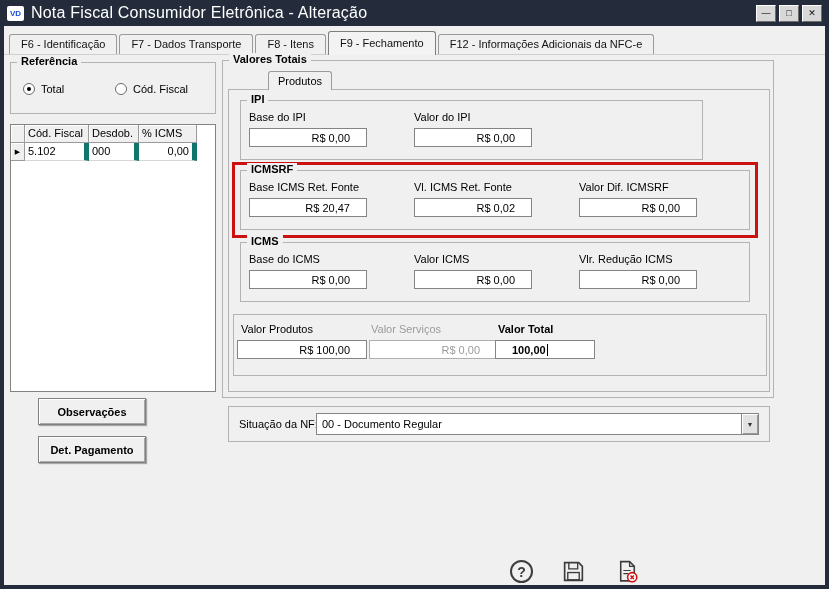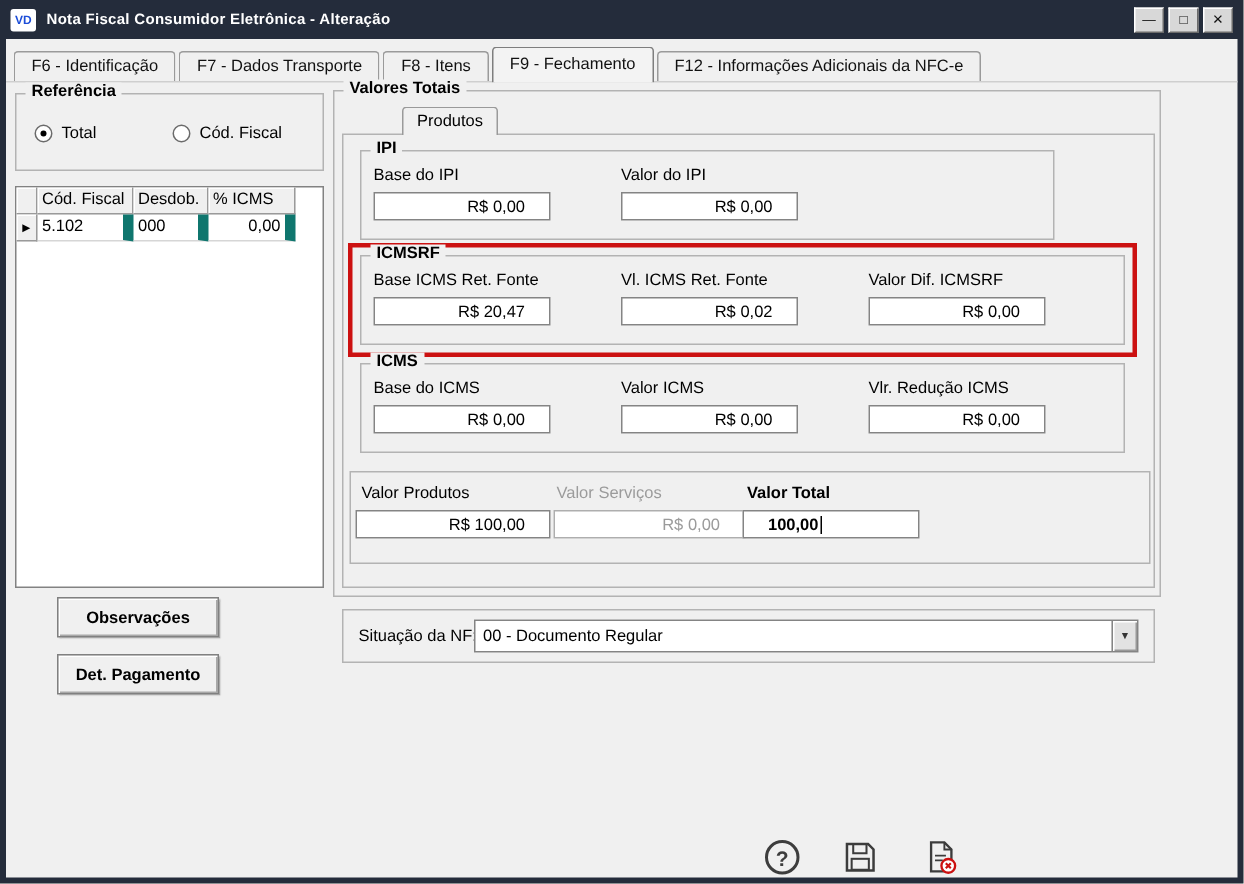--- a/index.html
+++ b/index.html
@@ -8,21 +8,21 @@
     position:relative; width:829px; height:589px;
     background:#242c3b; overflow:hidden;
     font-size:11px; color:#000;
   }
   
   .titlebar { position:absolute; left:0; top:0; width:829px; height:26px;
     display:flex; align-items:center; padding:0 7px; color:#fff; }
   .app-icon { width:17px; height:15px; background:#ffffff; border-radius:2px;
     color:#1d4ed8; font-weight:bold; font-size:8px; display:flex;
     align-items:center; justify-content:center; margin-right:7px; }
-  .title-text { font-size:10px; letter-spacing:0.2px;font-weight:bold; }
+  .title-text { font-size:16px; letter-spacing:0.2px; }
   .win-controls { margin-left:auto; display:flex; gap:3px; }
   .win-btn { width:20px; height:17px; background:#d8d8d8;
     border:1px solid #fff; border-right-color:#6b6b6b; border-bottom-color:#6b6b6b;
     display:flex; align-items:center; justify-content:center;
     font-size:9px; color:#111; line-height:1; }
   
   .client { position:absolute; left:4px; top:26px; width:821px; height:559px; background:#f0f0f0; }
   
   .tabstrip { position:absolute; left:4px; top:31px; width:821px; height:24px;
     display:flex; align-items:flex-end; padding-left:5px;
@@ -55,21 +55,21 @@
     width:4px; height:4px; border-radius:50%; background:#000; }
   
   .grid { position:absolute; left:10px; top:124px; width:206px; height:268px;
     background:#fff; border:1px solid #828282; }
   .grid-header, .grid-row { display:flex; height:18px; }
   .gh-cell { background:#f0f0f0; border-right:1px solid #9a9a9a; border-bottom:1px solid #9a9a9a;
     box-shadow:inset 1px 1px 0 #fff; padding:2px 3px; overflow:hidden; white-space:nowrap; }
   .gr-ind { width:14px; flex:0 0 14px; background:#f0f0f0; border-right:1px solid #9a9a9a;
     border-bottom:1px solid #9a9a9a; box-shadow:inset 1px 1px 0 #fff;
     display:flex; align-items:center; justify-content:center; font-size:7px; color:#000; }
-  .gr-cell { border-right:7px solid #0f766e; border-bottom:1px solid #d6d6d6;
+  .gr-cell { border-right:5px solid #0f766e; border-bottom:1px solid #d6d6d6;
     padding:2px 3px; overflow:hidden; white-space:nowrap; }
   .cw1 { width:64px; flex:0 0 64px; } .cw2 { width:50px; flex:0 0 50px; } .cw3 { width:58px; flex:0 0 58px; }
   .num { text-align:right; }
   
   .btn3d { position:absolute; width:108px; height:27px; background:#f0f0f0;
     border:1px solid #808080;
     box-shadow:inset 1px 1px 0 #fff, inset -1px -1px 0 #a8a8a8, 1px 1px 1px rgba(0,0,0,0.3);
     font-weight:bold; display:flex; align-items:center; justify-content:center; cursor:default; }
   
   .page-tab { position:absolute; height:19px; line-height:18px; padding:0 9px;
@@ -206,21 +206,21 @@
   <div class="group" style="left:233px; top:314px; width:534px; height:62px;">
     <span class="flabel" style="left:7px; top:8px;">Valor Produtos</span>
     <div class="field" style="left:3px; top:25px; width:130px;">
         <span>R$ 100,00</span>
       </div>
     <span class="flabel disabled" style="left:137px; top:8px;">Valor Serviços</span>
     <div class="field disabled" style="left:135px; top:25px; width:128px;">
         <span>R$ 0,00</span>
       </div>
     <span class="flabel bold" style="left:264px; top:8px;">Valor Total</span>
-    <div class="field left" style="left:261px; top:25px; width:118px;">
+    <div class="field left" style="left:261px; top:25px; width:100px;">
         <span style="font-weight:bold;">100,00</span>
         <span class="caret"></span>
       </div>
   </div>
 
   <div class="group" style="left:228px; top:406px; width:542px; height:36px;">
     <span class="flabel" style="left:10px; top:11px;">Situação da NF:</span>
     <div class="combo" style="left:87px; top:6px; width:443px;">
       <span class="combo-text">00 - Documento Regular</span>
       <span class="combo-btn">

